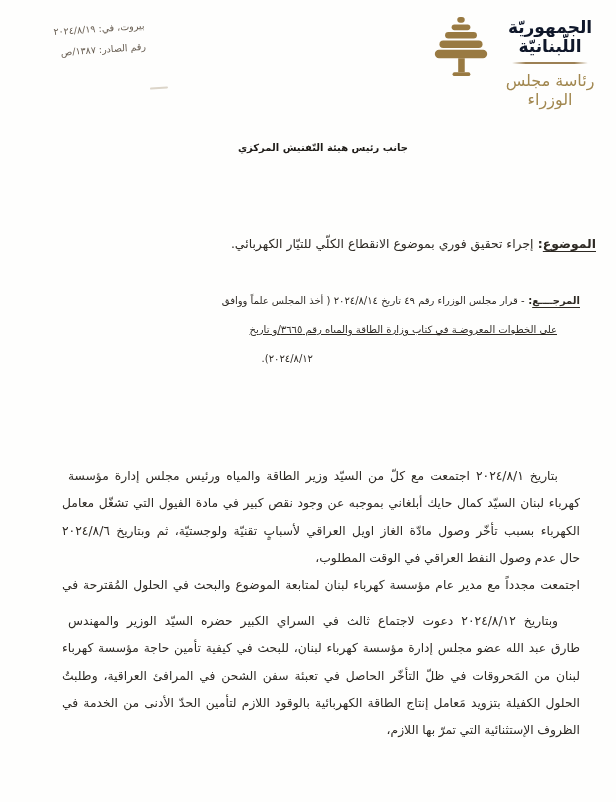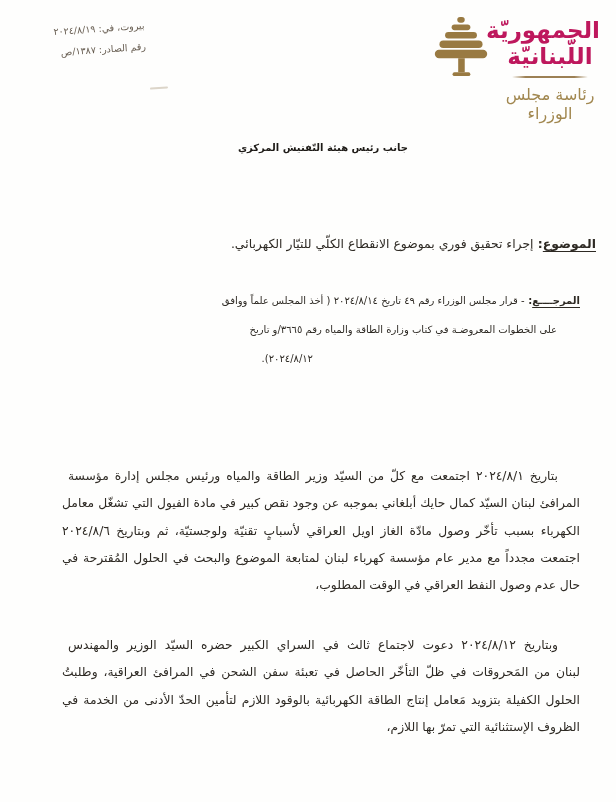--- a/index.html
+++ b/index.html
@@ -11,39 +11,39 @@
   .u{text-decoration:underline;text-underline-offset:3px;}
   
   .corner{
     position:absolute;top:24px;left:26px;width:118px;direction:rtl;text-align:right;
     font-size:9.5px;line-height:2.2;color:#675d51;transform:rotate(-4deg);transform-origin:left top;
   }
   .smudge{position:absolute;left:150px;top:87px;width:18px;height:2px;background:#dcd5c9;border-radius:1px;transform:rotate(-4deg);}
   
   .emblem{position:absolute;top:12px;right:16px;display:flex;flex-direction:row-reverse;align-items:flex-start;gap:10px;}
   .emblem-left{width:100px;text-align:center;padding-top:6px;}
-  .calli{font-weight:bold;font-size:23px;line-height:1.12;color:#be185d;letter-spacing:0.5px;}
+  .calli{font-weight:bold;font-size:17px;line-height:1.12;color:#0f172a;letter-spacing:0.5px;}
   .divider{width:76px;height:2px;margin:6px auto 7px auto;border-radius:1px;
     background:linear-gradient(90deg,rgba(156,128,84,0) 0%,#9c8054 18%,#9c8054 82%,rgba(156,128,84,0) 100%);}
   .emblem-sub{font-size:16px;color:#a1874f;letter-spacing:0.3px;}
   .cedar{display:block;margin-top:4px;}
   
   .title{position:absolute;top:142px;left:30px;right:0;text-align:center;font-size:10px;font-weight:bold;color:#1d1a16;}
   
   .subject{position:absolute;top:234px;right:20px;width:518px;font-size:12.4px;line-height:1.6;}
   
   .ref{position:absolute;top:286px;right:36px;width:518px;font-size:10px;}
   .ref .ln{height:29px;line-height:29px;overflow:hidden;text-align:right;white-space:nowrap;}
-  .ref .l2{padding-right:23px;}
+  .ref .l2{padding-right:23px;text-decoration:underline;}
   .ref .l3{padding-right:267px;}
   .ref .l4{padding-right:100px;}
   
   .para{position:absolute;right:36px;width:518px;font-size:12.3px;word-spacing:-0.3px;}
   .p1{top:463px;}
-  .p2{top:632px;}
+  .p2{top:608px;}
   .para .ln{height:27.3px;line-height:27.3px;overflow:hidden;text-align:justify;text-align-last:justify;}
   .para .ln.first{padding-right:22px;margin-left:6px;}
   .para .ln.last{text-align-last:right;}
 </style>
 </head>
 <body>
 
 <div class="page">
 
   <div class="corner">
@@ -80,26 +80,27 @@
   <div class="subject"><span class="b u">الموضوع</span><span class="b">: </span><span>إجراء تحقيق فوري بموضوع الانقطاع الكلّي للتيّار الكهربائي.</span></div>
 
   <div class="ref">
     <div class="ln l1"><span class="b u">المرجــــع</span><span class="b">: </span><span>- قرار مجلس الوزراء رقم ٤٩ تاريخ ٢٠٢٤/٨/١٤ ( أخذ المجلس علماً ووافق</span></div>
     <div class="ln l2">على الخطوات المعروضـة في كتاب وزارة الطاقة والمياه رقم ٣٦٦٥/و تاريخ</div>
     <div class="ln l3">٢٠٢٤/٨/١٢).</div>
   </div>
 
   <div class="para p1">
     <div class="ln first">بتاريخ ٢٠٢٤/٨/١ اجتمعت مع كلّ من السيّد وزير الطاقة والمياه ورئيس مجلس إدارة مؤسسة</div>
-    <div class="ln">المرافئ لبنان السيّد كمال حايك أبلغاني بموجبه عن وجود نقص كبير في مادة الفيول التي تشغّل معامل</div>
+    <div class="ln">كهرباء لبنان السيّد كمال حايك أبلغاني بموجبه عن وجود نقص كبير في مادة الفيول التي تشغّل معامل</div>
     <div class="ln">الكهرباء بسبب تأخّر وصول مادّة الغاز اويل العراقي لأسبابٍ تقنيّة ولوجستيّة، ثم وبتاريخ ٢٠٢٤/٨/٦</div>
+    <div class="ln last">حال عدم وصول النفط العراقي في الوقت المطلوب،</div>
     <div class="ln">اجتمعت مجدداً مع مدير عام مؤسسة كهرباء لبنان لمتابعة الموضوع والبحث في الحلول المُقترحة في</div>
-    <div class="ln last">حال عدم وصول النفط العراقي في الوقت المطلوب،</div>
   </div>
 
   <div class="para p2">
     <div class="ln first">وبتاريخ ٢٠٢٤/٨/١٢ دعوت لاجتماع ثالث في السراي الكبير حضره السيّد الوزير والمهندس</div>
+    <div class="ln">طارق عبد الله عضو مجلس إدارة مؤسسة كهرباء لبنان، للبحث في كيفية تأمين حاجة مؤسسة كهرباء</div>
     <div class="ln">لبنان من المَحروقات في ظلّ التأخّر الحاصل في تعبئة سفن الشحن في المرافئ العراقية، وطلبتُ إقتراح</div>
     <div class="ln">الحلول الكفيلة بتزويد مَعامل إنتاج الطاقة الكهربائية بالوقود اللازم لتأمين الحدّ الأدنى من الخدمة في ظل</div>
     <div class="ln last">الظروف الإستثنائية التي تمرّ بها اللازم،</div>
   </div>
 
 </div>
 
 </body></html>

